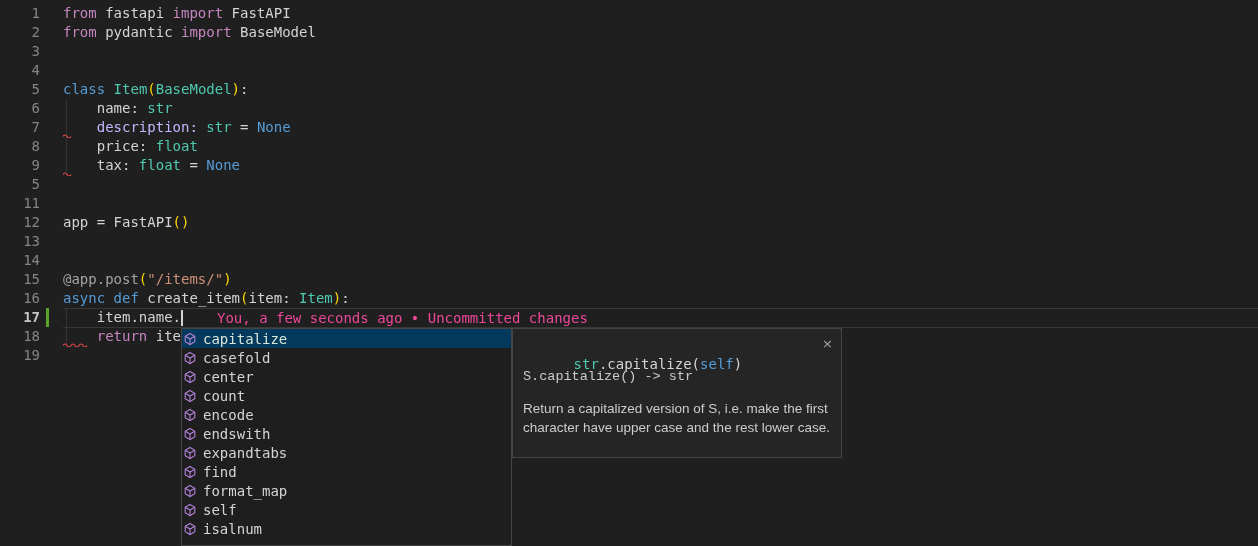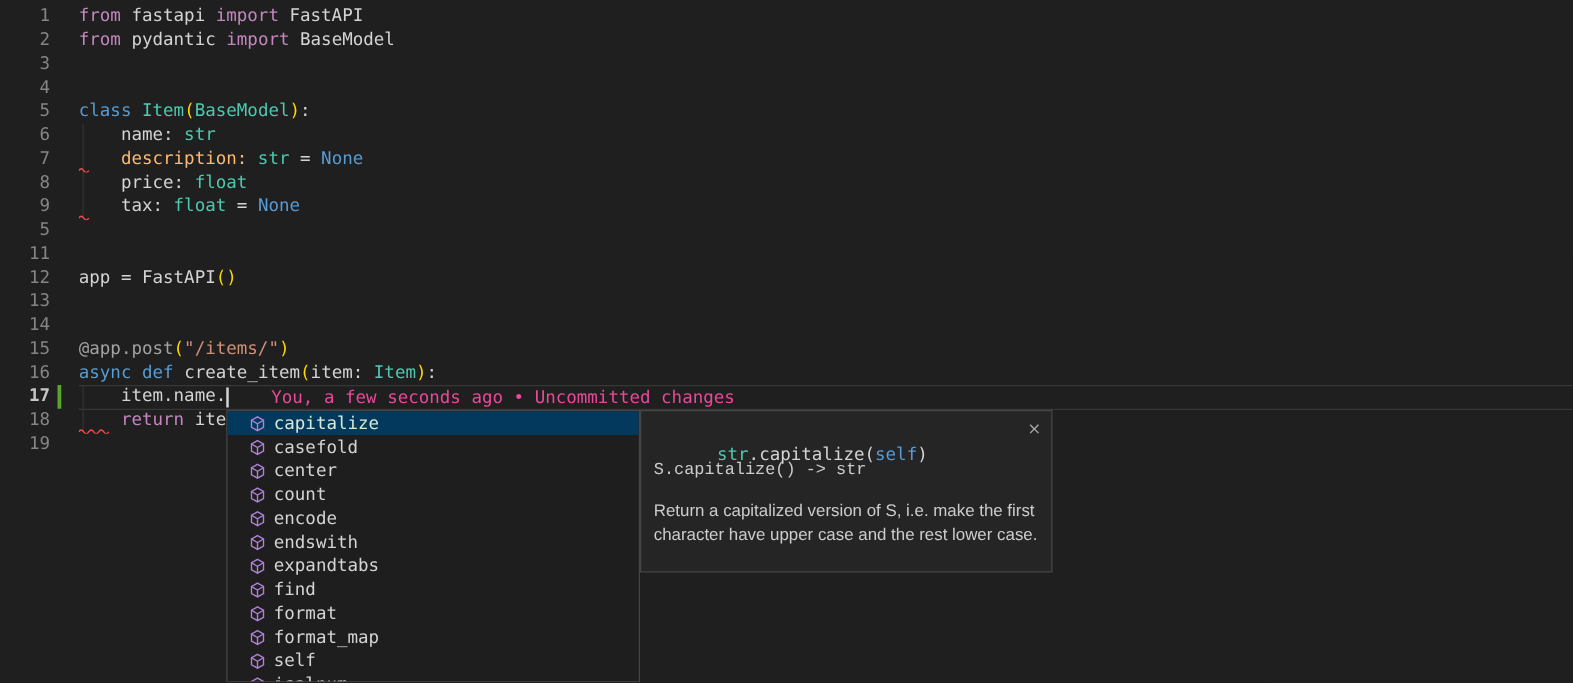--- a/index.html
+++ b/index.html
@@ -36,21 +36,21 @@
   .squiggle { position:absolute; z-index:2; }
   .sq-7  { left:63px; top:133px; }
   .sq-9  { left:63px; top:171px; }
   .sq-18 { left:63px; top:342px; }
   
   .suggest {
     position:absolute; left:181px; top:328px; width:331px; height:218px;
     background:#1e1e1e; border:1px solid #454545; overflow:hidden; z-index:10;
   }
   .suggest-item {
-    display:flex; align-items:center; height:19px; padding-left:16px;
+    display:flex; align-items:center; height:19px; padding-left:0;
     color:#d4d4d4; cursor:pointer; white-space:pre;
   }
   .suggest-item .sym-icon { width:16px; height:16px; margin-right:5px; flex:0 0 16px; }
   
   .doc-popup {
     position:absolute; left:512px; top:328px; width:330px; height:130px;
     background:#252526; border:1px solid #454545; z-index:10;
     color:#cccccc; padding:7px 10px 0 10px;
   }
   .doc-header { position:relative; height:19px; line-height:19px; white-space:pre; }
@@ -71,21 +71,21 @@
 
 <div class="screen">
 
   <div id="code-lines">
       <div class="line"><span class="line-num">1</span><span class="gutter-space"></span><span class="code-text"><span style="color: rgb(197, 134, 192);">from</span><span style="color: rgb(212, 212, 212);"> fastapi </span><span style="color: rgb(197, 134, 192);">import</span><span style="color: rgb(212, 212, 212);"> FastAPI</span></span></div>
       <div class="line"><span class="line-num">2</span><span class="gutter-space"></span><span class="code-text"><span style="color: rgb(197, 134, 192);">from</span><span style="color: rgb(212, 212, 212);"> pydantic </span><span style="color: rgb(197, 134, 192);">import</span><span style="color: rgb(212, 212, 212);"> BaseModel</span></span></div>
       <div class="line"><span class="line-num">3</span><span class="gutter-space"></span><span class="code-text"></span></div>
       <div class="line"><span class="line-num">4</span><span class="gutter-space"></span><span class="code-text"></span></div>
       <div class="line"><span class="line-num">5</span><span class="gutter-space"></span><span class="code-text"><span style="color: rgb(86, 156, 214);">class</span><span style="color: rgb(212, 212, 212);"> </span><span style="color: rgb(78, 201, 176);">Item</span><span style="color: rgb(255, 215, 0);">(</span><span style="color: rgb(78, 201, 176);">BaseModel</span><span style="color: rgb(255, 215, 0);">)</span><span style="color: rgb(212, 212, 212);">:</span></span></div>
       <div class="line"><span class="line-num">6</span><span class="gutter-space"></span><span class="code-text"><span style="color: rgb(212, 212, 212);">    name: </span><span style="color: rgb(78, 201, 176);">str</span></span></div>
-      <div class="line"><span class="line-num">7</span><span class="gutter-space"></span><span class="code-text"><span style="color: #fdba74;">    description: </span><span style="color: rgb(78, 201, 176);">str</span><span style="color: rgb(212, 212, 212);"> = </span><span style="color: rgb(86, 156, 214);">None</span></span></div>
+      <div class="line"><span class="line-num">7</span><span class="gutter-space"></span><span class="code-text"><span style="color: #c4b5fd;">    description: </span><span style="color: rgb(78, 201, 176);">str</span><span style="color: rgb(212, 212, 212);"> = </span><span style="color: rgb(86, 156, 214);">None</span></span></div>
       <div class="line"><span class="line-num">8</span><span class="gutter-space"></span><span class="code-text"><span style="color: rgb(212, 212, 212);">    price: </span><span style="color: rgb(78, 201, 176);">float</span></span></div>
       <div class="line"><span class="line-num">9</span><span class="gutter-space"></span><span class="code-text"><span style="color: rgb(212, 212, 212);">    tax: </span><span style="color: rgb(78, 201, 176);">float</span><span style="color: rgb(212, 212, 212);"> = </span><span style="color: rgb(86, 156, 214);">None</span></span></div>
       <div class="line"><span class="line-num">5</span><span class="gutter-space"></span><span class="code-text"></span></div>
       <div class="line"><span class="line-num">11</span><span class="gutter-space"></span><span class="code-text"></span></div>
       <div class="line"><span class="line-num">12</span><span class="gutter-space"></span><span class="code-text"><span style="color: rgb(212, 212, 212);">app = FastAPI</span><span style="color: rgb(255, 215, 0);">()</span></span></div>
       <div class="line"><span class="line-num">13</span><span class="gutter-space"></span><span class="code-text"></span></div>
       <div class="line"><span class="line-num">14</span><span class="gutter-space"></span><span class="code-text"></span></div>
       <div class="line"><span class="line-num">15</span><span class="gutter-space"></span><span class="code-text"><span style="color: #a3a3a3;">@app.post</span><span style="color: rgb(255, 215, 0);">(</span><span style="color: rgb(206, 145, 120);">"/items/"</span><span style="color: rgb(255, 215, 0);">)</span></span></div>
       <div class="line"><span class="line-num">16</span><span class="gutter-space"></span><span class="code-text"><span style="color: rgb(86, 156, 214);">async</span><span style="color: rgb(212, 212, 212);"> </span><span style="color: rgb(86, 156, 214);">def</span><span style="color: rgb(212, 212, 212);"> create_item</span><span style="color: rgb(255, 215, 0);">(</span><span style="color: rgb(212, 212, 212);">item: </span><span style="color: rgb(78, 201, 176);">Item</span><span style="color: rgb(255, 215, 0);">)</span><span style="color: rgb(212, 212, 212);">:</span></span></div>
       <div class="line"><span class="line-num active">17</span><span class="gutter-space"></span><span class="code-text"><span style="color: rgb(212, 212, 212);">    item.name.</span></span></div>
@@ -140,24 +140,20 @@
     <path d="M8 2.5 L12.8 5.2 L12.8 10.8 L8 13.5 L3.2 10.8 L3.2 5.2 Z" stroke-width="1.1" stroke="#b180d7"></path>
     <path d="M3.2 5.2 L8 8 L12.8 5.2 M8 8 L8 13.5" stroke-width="1.1" stroke="#b180d7"></path>
   </svg><span>expandtabs</span></div>
         <div class="suggest-item"><svg class="sym-icon" viewBox="0 0 16 16" fill="none">
     <path d="M8 2.5 L12.8 5.2 L12.8 10.8 L8 13.5 L3.2 10.8 L3.2 5.2 Z" stroke-width="1.1" stroke="#b180d7"></path>
     <path d="M3.2 5.2 L8 8 L12.8 5.2 M8 8 L8 13.5" stroke-width="1.1" stroke="#b180d7"></path>
   </svg><span>find</span></div>
         <div class="suggest-item"><svg class="sym-icon" viewBox="0 0 16 16" fill="none">
     <path d="M8 2.5 L12.8 5.2 L12.8 10.8 L8 13.5 L3.2 10.8 L3.2 5.2 Z" stroke-width="1.1" stroke="#b180d7"></path>
     <path d="M3.2 5.2 L8 8 L12.8 5.2 M8 8 L8 13.5" stroke-width="1.1" stroke="#b180d7"></path>
-  </svg><span>format</span></div>
-        <div class="suggest-item"><svg class="sym-icon" viewBox="0 0 16 16" fill="none">
-    <path d="M8 2.5 L12.8 5.2 L12.8 10.8 L8 13.5 L3.2 10.8 L3.2 5.2 Z" stroke-width="1.1" stroke="#b180d7"></path>
-    <path d="M3.2 5.2 L8 8 L12.8 5.2 M8 8 L8 13.5" stroke-width="1.1" stroke="#b180d7"></path>
   </svg><span>format_map</span></div>
         <div class="suggest-item"><svg class="sym-icon" viewBox="0 0 16 16" fill="none">
     <path d="M8 2.5 L12.8 5.2 L12.8 10.8 L8 13.5 L3.2 10.8 L3.2 5.2 Z" stroke-width="1.1" stroke="#b180d7"></path>
     <path d="M3.2 5.2 L8 8 L12.8 5.2 M8 8 L8 13.5" stroke-width="1.1" stroke="#b180d7"></path>
   </svg><span>self</span></div>
         <div class="suggest-item"><svg class="sym-icon" viewBox="0 0 16 16" fill="none">
     <path d="M8 2.5 L12.8 5.2 L12.8 10.8 L8 13.5 L3.2 10.8 L3.2 5.2 Z" stroke-width="1.1" stroke="#b180d7"></path>
     <path d="M3.2 5.2 L8 8 L12.8 5.2 M8 8 L8 13.5" stroke-width="1.1" stroke="#b180d7"></path>
   </svg><span>isalnum</span></div>
       </div>

